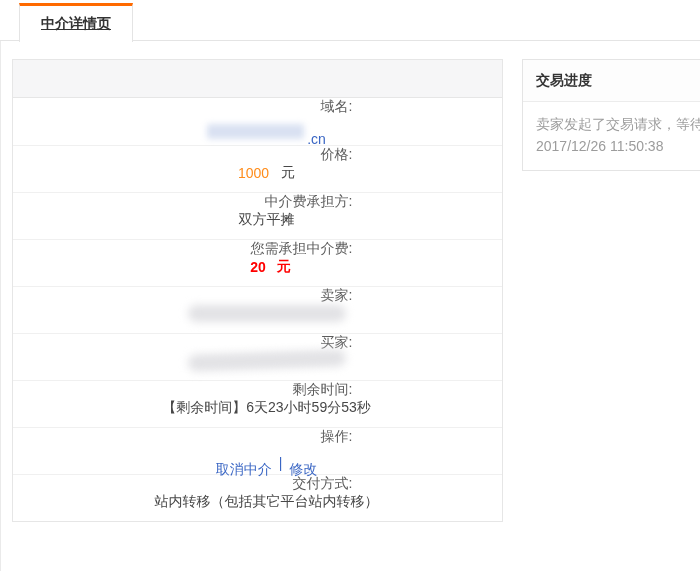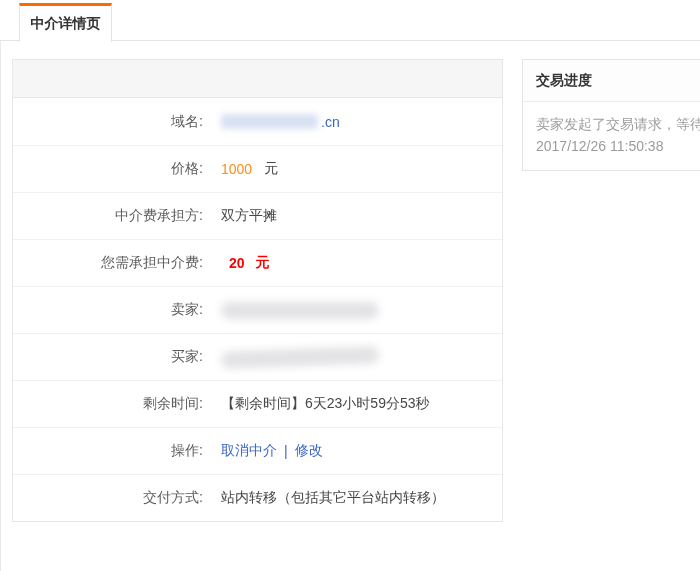--- a/index.html
+++ b/index.html
@@ -12,39 +12,39 @@
   }
   *{box-sizing:border-box;margin:0;padding:0;}
   html,body{width:700px;height:571px;background:#fff;overflow:hidden;
     font-family:"Liberation Sans","DejaVu Sans",sans-serif;}
   body{position:relative;font-size:14px;}
 
   .edge-line{position:absolute;left:0;top:10px;width:1px;height:561px;background:#eaeaea;}
 
   
   .tabbar{position:absolute;left:0;top:0;width:100%;height:41px;border-bottom:1px solid #e4e4e4;background:#fff;}
-  .tab{position:absolute;left:19px;top:3px;width:93px;height:39px;background:#fff;
+  .tab{position:absolute;left:19px;top:3px;width:114px;height:39px;background:#fff;
     border:1px solid #e4e4e4;border-top:3px solid var(--orange);border-bottom:none;
     display:flex;align-items:center;justify-content:center;
-    font-weight:bold;color:#333;z-index:2;cursor:pointer;}
+    font-weight:bold;color:#333;z-index:2;cursor:pointer;text-decoration:underline;}
 
   
   .detail-table{position:absolute;left:12px;top:59px;width:491px;background:#fff;border:1px solid var(--border);}
   .table-head{height:38px;background:#f6f6f7;border-bottom:1px solid var(--border);}
-  .row{display:flex;align-items:center;height:47px;}
+  .row{display:flex;align-items:center;height:47px;flex-direction:column;}
   .row + .row{border-top:1px solid var(--row-border);}
   .cell-label{width:190px;flex-shrink:0;text-align:right;color:#5c5c5c;}
   .cell-value{padding-left:18px;color:#474747;display:flex;align-items:center;}
 
   .blur-domain{display:inline-block;width:97px;height:15px;background:#d9e1f2;border-radius:2px;
     filter:blur(3px);margin-right:3px;}
   .blur-name{display:inline-block;width:158px;height:17px;background:#e2e2e5;border-radius:9px;filter:blur(4px);}
   .blur-buyer{transform:rotate(-2deg);}
 
-  a.link{color:var(--link-blue);text-decoration:none;cursor:pointer;}
+  a.link{color:var(--link-blue);text-decoration:none;cursor:pointer;margin-top:15px;}
   .sep{color:var(--link-blue);margin:0 7px;}
 
   .price-val{color:var(--price-orange);margin-right:12px;}
   .fee-val,.fee-unit{color:var(--fee-red);font-weight:bold;margin-left:8px;}
   .fee-unit{margin-left:11px;}
   .plain-unit{color:#474747;}
 
   
   .progress-panel{position:absolute;left:522px;top:59px;width:285px;background:#fff;border:1px solid #e4e4e4;}
   .panel-head{padding:12px 13px 11px 13px;font-weight:bold;color:#333;border-bottom:1px solid #ececec;background:#fdfdfd;}

